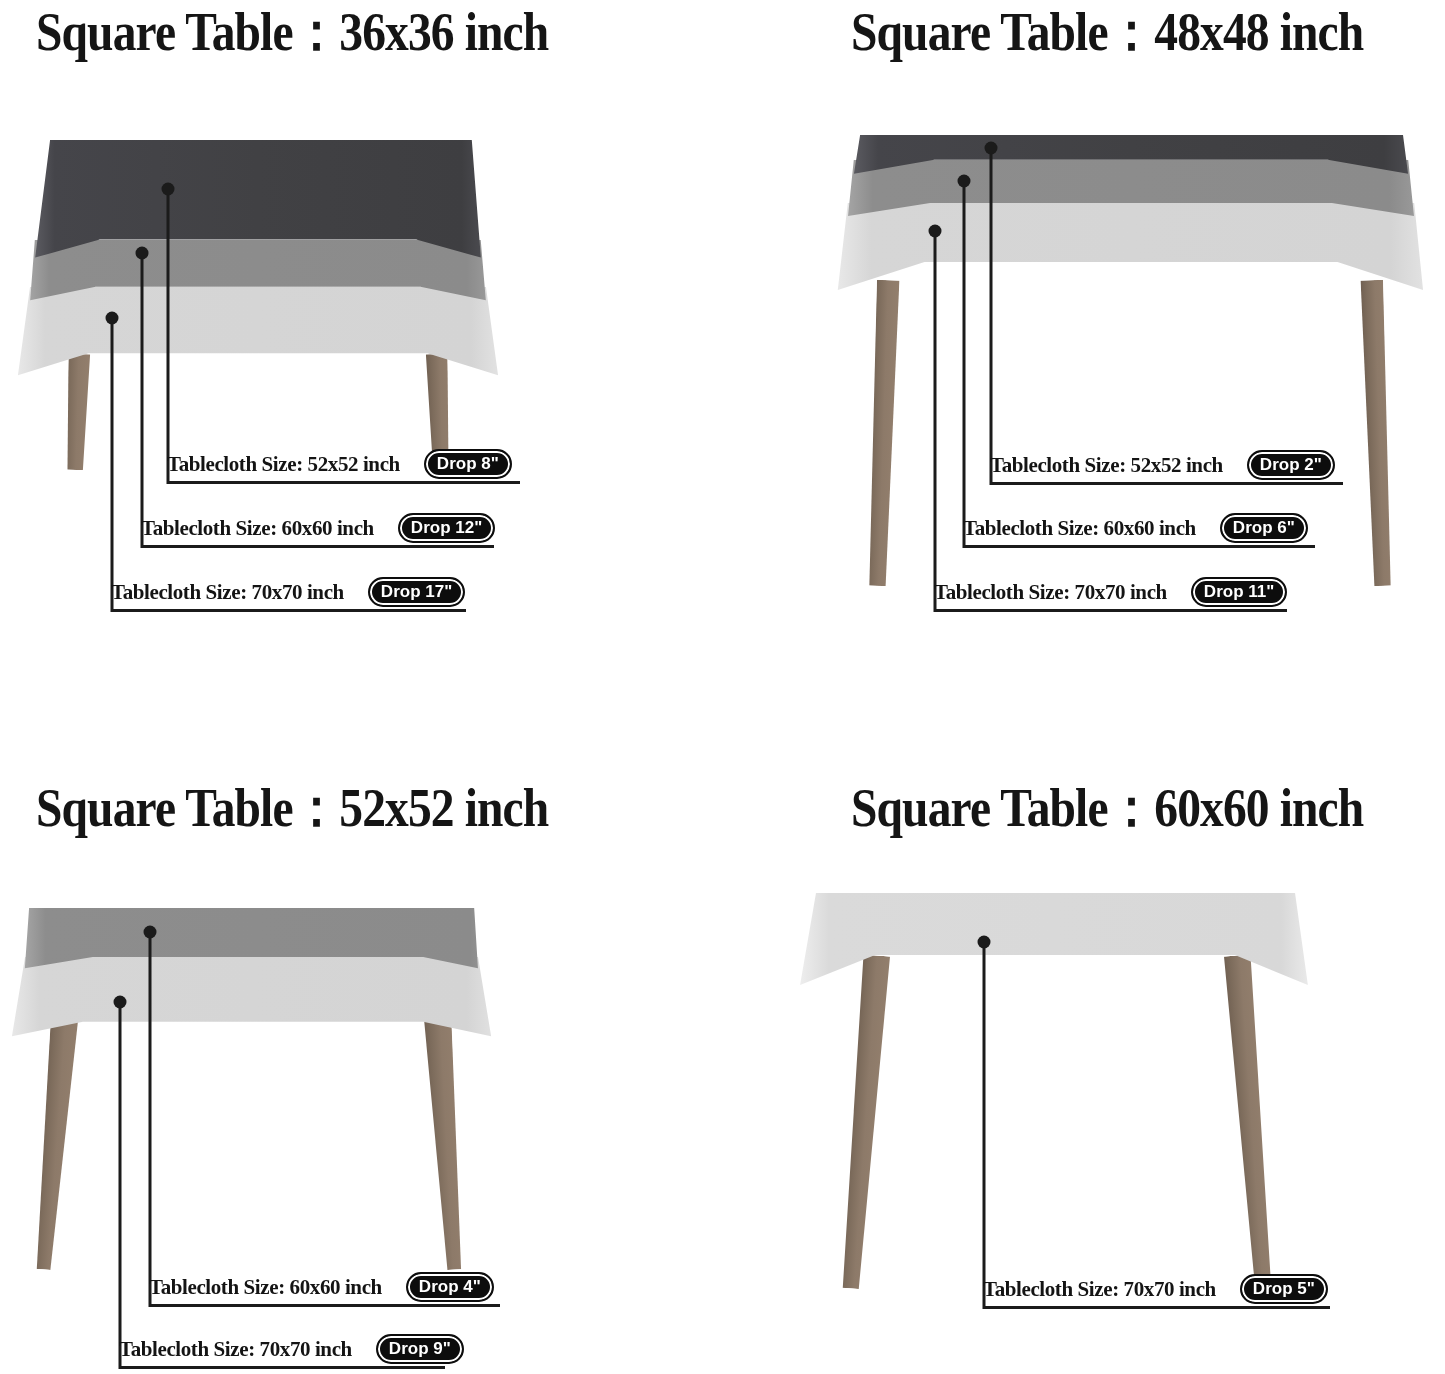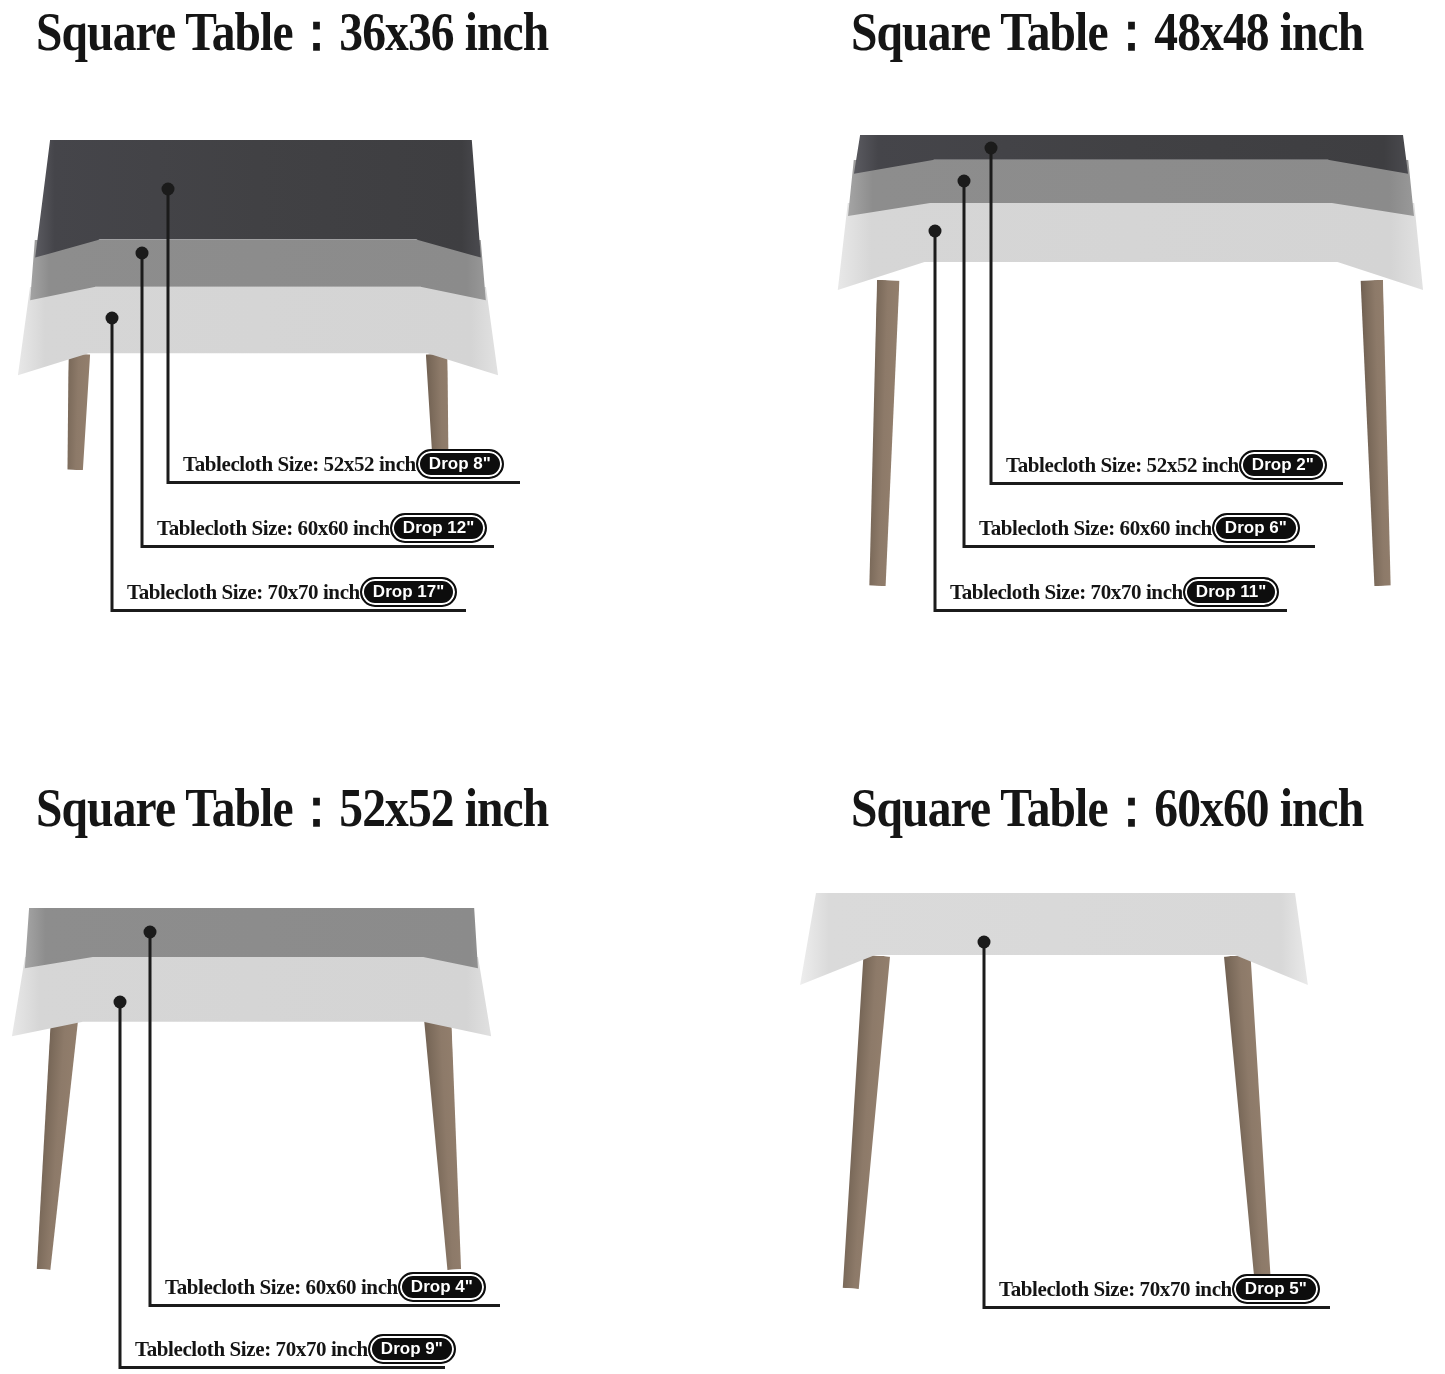--- a/index.html
+++ b/index.html
@@ -16,21 +16,21 @@
   .band{position:absolute;}
   .band-dark{background:linear-gradient(90deg,#5e5e64 0%,#45454a 5%,#414144 50%,#3e3e41 95%,#4c4c51 100%);}
   .band-mid{background:linear-gradient(90deg,#a8a8a8 0%,#8d8d8d 5%,#8b8b8b 95%,#9b9b9b 100%);}
   .band-light{background:linear-gradient(90deg,#e9e9e9 0%,#d6d6d6 6%,#d4d4d4 94%,#e3e3e3 100%);}
   .band-light-br{background:linear-gradient(90deg,#efefef 0%,#dadada 6%,#d8d8d8 94%,#ececec 100%);}
   .leg{position:absolute;background:linear-gradient(90deg,#6e5e50 0%,#7d6c5c 25%,#8d7a69 55%,#937f6d 100%);}
   .dot{position:absolute;width:13px;height:13px;border-radius:50%;background:#1b1b1b;transform:translate(-50%,-50%);z-index:6;}
   .vline{position:absolute;width:3px;background:#1b1b1b;transform:translateX(-50%);z-index:5;}
   .callout{
     position:absolute;height:38px;box-sizing:border-box;z-index:7;
-    display:flex;align-items:center;gap:0;padding-left:16px;
+    display:flex;align-items:center;gap:24px;
     border-bottom:3px solid #1b1b1b;background:transparent;white-space:nowrap;
   }
   .lbl{
     font:bold 21px/24px "Liberation Serif",serif;color:#141414;letter-spacing:-0.4px;
   }
   .pill{
     font:bold 17px/19px "Liberation Sans",sans-serif;color:#ffffff;
     background:#0d0d0d;border:2px solid #0d0d0d;border-radius:16px;
     box-shadow:inset 0 0 0 2px #ffffff;padding:3px 11px 4px;
   }

